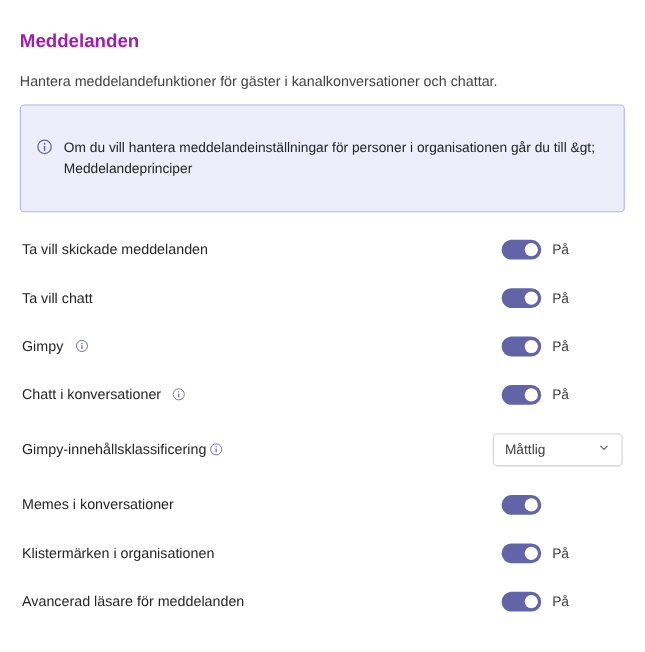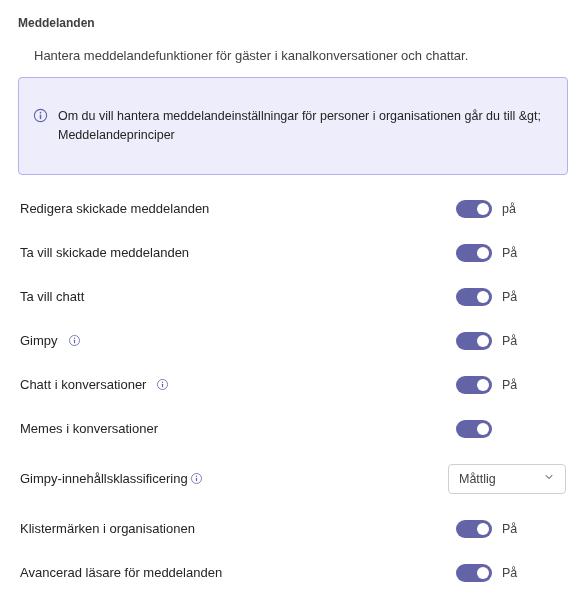--- a/index.html
+++ b/index.html
@@ -10,30 +10,30 @@
     body {
       font-family: "Segoe UI", -apple-system, BlinkMacSystemFont, sans-serif;
       background: #ffffff;
       width: 586px;
       height: 593px;
       padding: 16px 18px;
       color: #242424;
       font-size: 13px;
     }
     .page-title {
-      font-size: 12px;
+      font-size: 17px;
       font-weight: 600;
-      color: #404040;
+      color: #a21caf;
       margin-bottom: 18px;
+      margin-top: 12px;
     }
     .page-subtitle {
       font-size: 13px;
       color: #424242;
       margin-bottom: 14px;
-      margin-left: 16px;
     }
     .info-banner {
       display: flex;
       align-items: flex-start;
       gap: 10px;
       background: #eeedfb;
       border: 1px solid #b4b1f0;
       padding: 29px 14px;
       border-radius: 4px;
       margin-bottom: 12px;
@@ -130,27 +130,20 @@
       <circle cx="8" cy="8" r="6.5" stroke="#6264a7" stroke-width="1.2"></circle>
       <circle cx="8" cy="5" r="0.9" fill="#6264a7"></circle>
       <rect x="7.25" y="7" width="1.5" height="5" rx="0.75" fill="#6264a7"></rect>
     </svg>
   </span>
   <div class="banner-text">Om du vill hantera meddelandeinställningar för personer i organisationen går du till &amp;gt; Meddelandeprinciper</div>
 </div>
 
 <div class="settings-list">
 
-  <div class="setting-row">
-    <div class="setting-label">Redigera skickade meddelanden</div>
-    <div class="control-area">
-      <div class="toggle"></div>
-      <span class="toggle-status">på</span>
-    </div>
-  </div>
 
   <div class="setting-row">
     <div class="setting-label">Ta vill skickade meddelanden</div>
     <div class="control-area">
       <div class="toggle"></div>
       <span class="toggle-status">På</span>
     </div>
   </div>
 
   <div class="setting-row">
@@ -189,28 +182,20 @@
         </svg>
       </span>
     </div>
     <div class="control-area">
       <div class="toggle"></div>
       <span class="toggle-status">På</span>
     </div>
   </div>
 
   <div class="setting-row">
-    <div class="setting-label">Memes i konversationer</div>
-    <div class="control-area">
-      <div class="toggle"></div>
-      <span class="toggle-status"></span>
-    </div>
-  </div>
-
-  <div class="setting-row">
     <div class="setting-label">
       <span>Gimpy-innehållsklassificering</span>
       <span class="label-inline-icon" style="margin-left:-6px">
         <svg width="13" height="13" viewBox="0 0 16 16" fill="none">
           <circle cx="8" cy="8" r="6.2" stroke="#6264a7" stroke-width="1"></circle>
           <circle cx="8" cy="5.2" r="0.8" fill="#6264a7"></circle>
           <rect x="7.3" y="7" width="1.4" height="4.5" rx="0.7" fill="#6264a7"></rect>
         </svg>
       </span>
     </div>
@@ -220,20 +205,28 @@
         <span class="chevron">
           <svg width="12" height="12" viewBox="0 0 16 16" fill="none">
             <path d="M4 6 L8 10 L12 6" stroke="#666" stroke-width="1.4" stroke-linecap="round" stroke-linejoin="round"></path>
           </svg>
         </span>
       </div>
     </div>
   </div>
 
   <div class="setting-row">
+    <div class="setting-label">Memes i konversationer</div>
+    <div class="control-area">
+      <div class="toggle"></div>
+      <span class="toggle-status"></span>
+    </div>
+  </div>
+
+  <div class="setting-row">
     <div class="setting-label">Klistermärken i organisationen</div>
     <div class="control-area">
       <div class="toggle"></div>
       <span class="toggle-status">På</span>
     </div>
   </div>
 
   <div class="setting-row">
     <div class="setting-label">Avancerad läsare för meddelanden</div>
     <div class="control-area">

